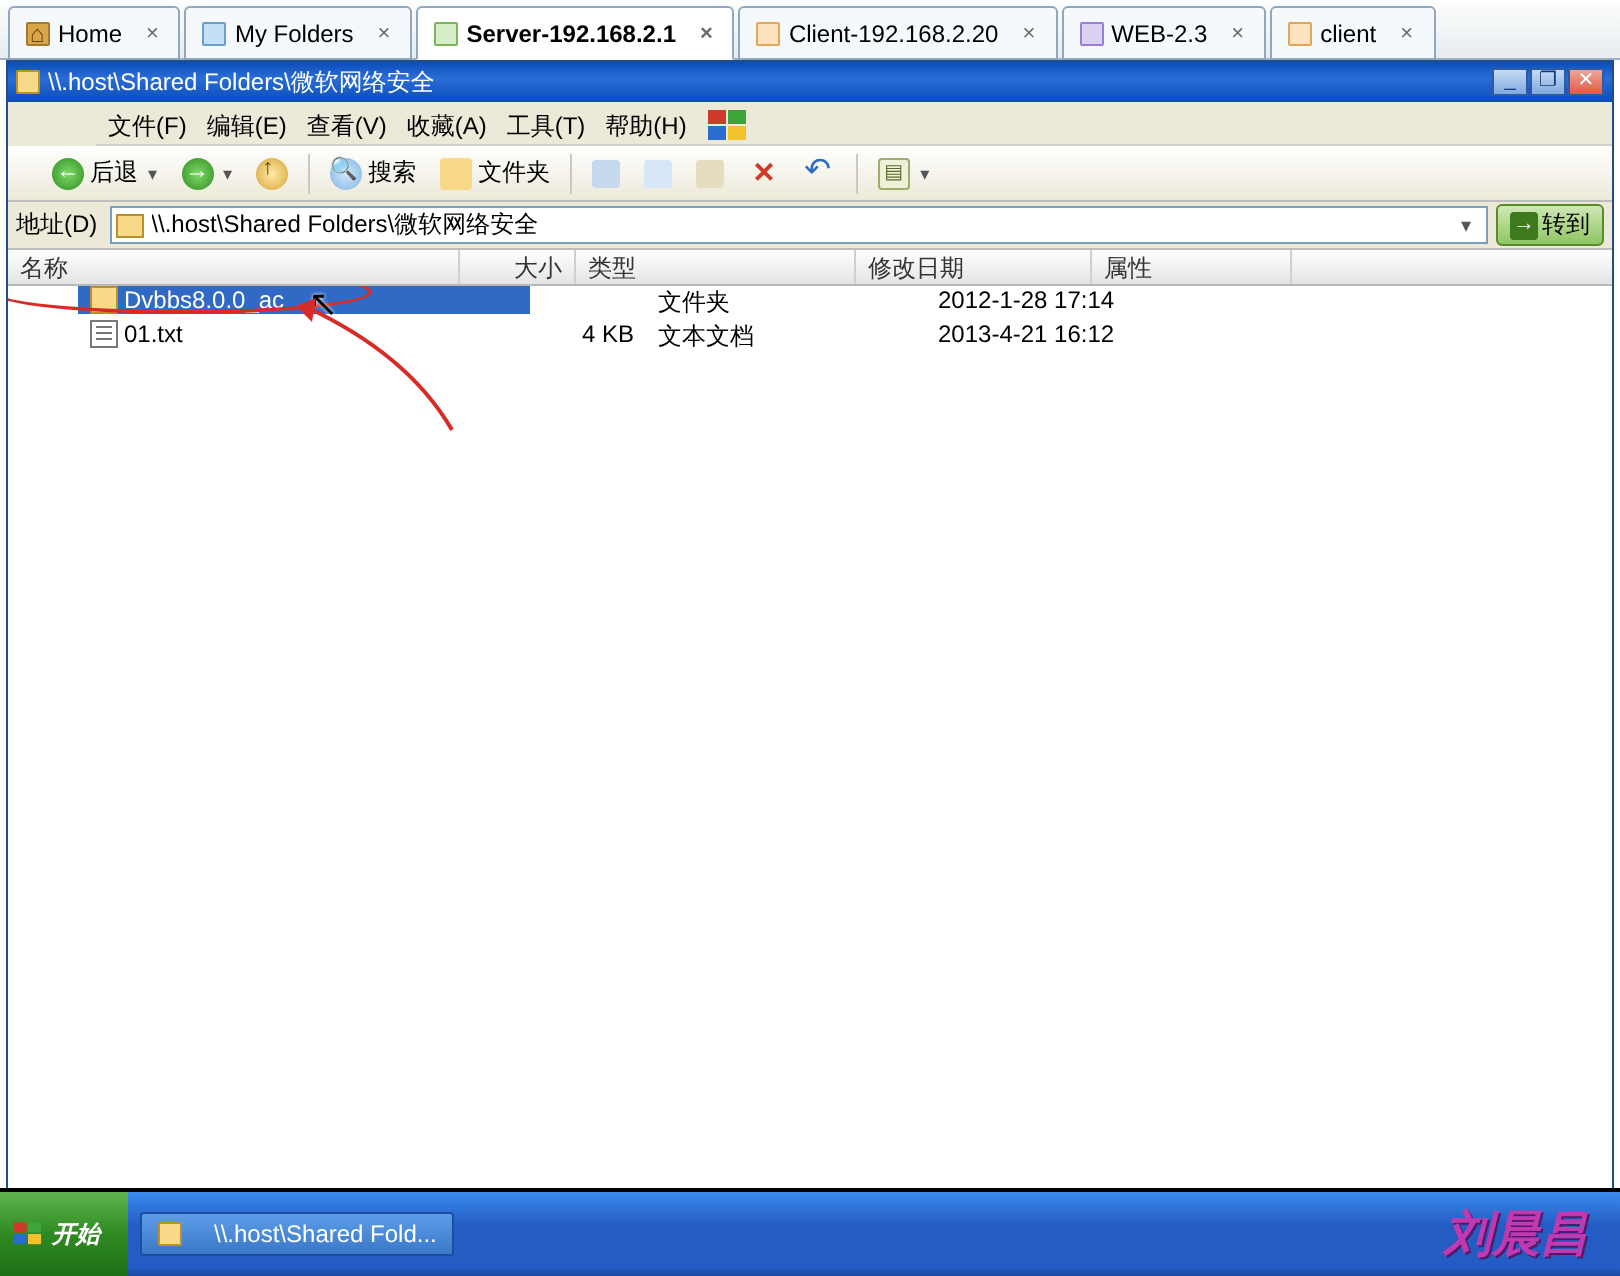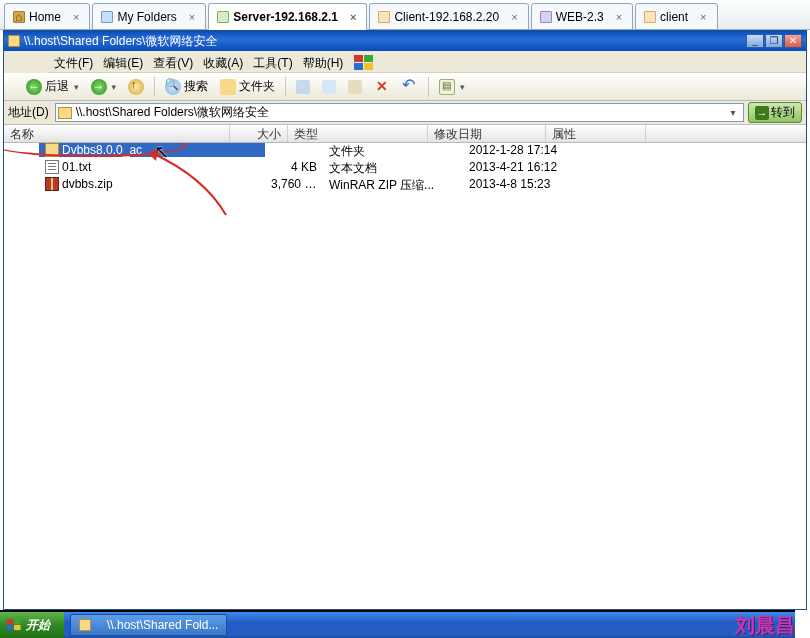--- a/index.html
+++ b/index.html
@@ -90,24 +90,24 @@
 .fi-zip { background: #b53a2a; border: 1px solid #6b1e14; position: relative; }
 .fi-zip::after { content: ""; position: absolute; top: 0; bottom: 0; left: 45%; width: 2px; background: #f2c06a; }
 
 
 .annot { position: absolute; pointer-events: none; }
 .ellipse { border: 2px solid #d82b27; border-radius: 50%; }
 .cursor-arrow { position: absolute; font-size: 18px; color: #000; filter: drop-shadow(0 0 1px #fff); }
 .red-text { color: #d82b27; font-size: 15px; font-weight: bold; }
 
 
-.taskbar { position: absolute; left: 0; right: 15px; bottom: 0; height: 28px; background: linear-gradient(#3b8bec, #245cc4 40%, #245cc4 90%, #1a4aa0); display: flex; align-items: center; color: #fff; border-top: 2px solid #000; }
+.taskbar { position: absolute; left: 0; right: 0; bottom: 0; height: 44px; background: linear-gradient(#3b8bec, #245cc4 40%, #245cc4 90%, #1a4aa0); display: flex; align-items: center; color: #fff; border-top: 2px solid #000; }
 .start-btn { height: 100%; display: flex; align-items: center; gap: 4px; padding: 0 14px 0 6px; background: linear-gradient(#5fb44d,#2f8a22 50%,#1f6e16); font-style: italic; font-weight: bold; cursor: pointer; }
 .task-item { height: 22px; margin-left: 6px; background: linear-gradient(#5d9de8, #3a78c8); border: 1px solid #1b4ea0; border-radius: 2px; display: flex; align-items: center; gap: 16px; padding: 0 8px; max-width: 180px; cursor: pointer; }
-.sig { margin-left: auto; margin-right: 0; font-family: "KaiTi", cursive; font-size: 20px; color: #c238b0; font-weight: bold; text-shadow: 1px 1px 0 #4a1d6b; }
+.sig { margin-left: auto; margin-right: 16px; font-family: "KaiTi", cursive; font-size: 24px; color: #c238b0; font-weight: bold; font-style: italic; text-shadow: 1px 1px 0 #4a1d6b; }
 
 svg.winlogo { width: 22px; height: 18px; }
 </style>
 </head>
 <body>
 
 <div class="app-tabs">
   <div class="app-tab">
       <span class="ticon small home"></span>
       <span>Home</span>
@@ -256,30 +256,20 @@
     <div class="row">
       <div class="cell name">
           <span class="file-ico fi-txt"></span>
           <span class="name-text">01.txt</span>
         </div>
       <div class="cell size">4 KB</div>
       <div class="cell type">文本文档</div>
       <div class="cell date">2013-4-21 16:12</div>
       <div class="cell attr"></div>
     </div>
-    <div class="row">
-      <div class="cell name">
-          <span class="file-ico fi-zip"></span>
-          <span class="name-text">dvbbs.zip</span>
-        </div>
-      <div class="cell size">3,760 KB</div>
-      <div class="cell type">WinRAR ZIP 压缩...</div>
-      <div class="cell date">2013-4-8 15:23</div>
-      <div class="cell attr"></div>
-    </div>
 
     <div class="annot ellipse" style="left:-8px; top:-8px; width:190px; height:22px;"></div>
     <span class="annot cursor-arrow" style="left:150px; top:-2px;">↖</span>
     <svg class="annot" style="left:130px; top:4px;" width="100" height="76">
       <path d="M18 6 Q 70 30 92 68" stroke="#d82b27" stroke-width="2" fill="none"></path>
       <path d="M24 2 L14 6 L22 14 Z" fill="#d82b27"></path>
     </svg>
   </div>
 </div>
 

